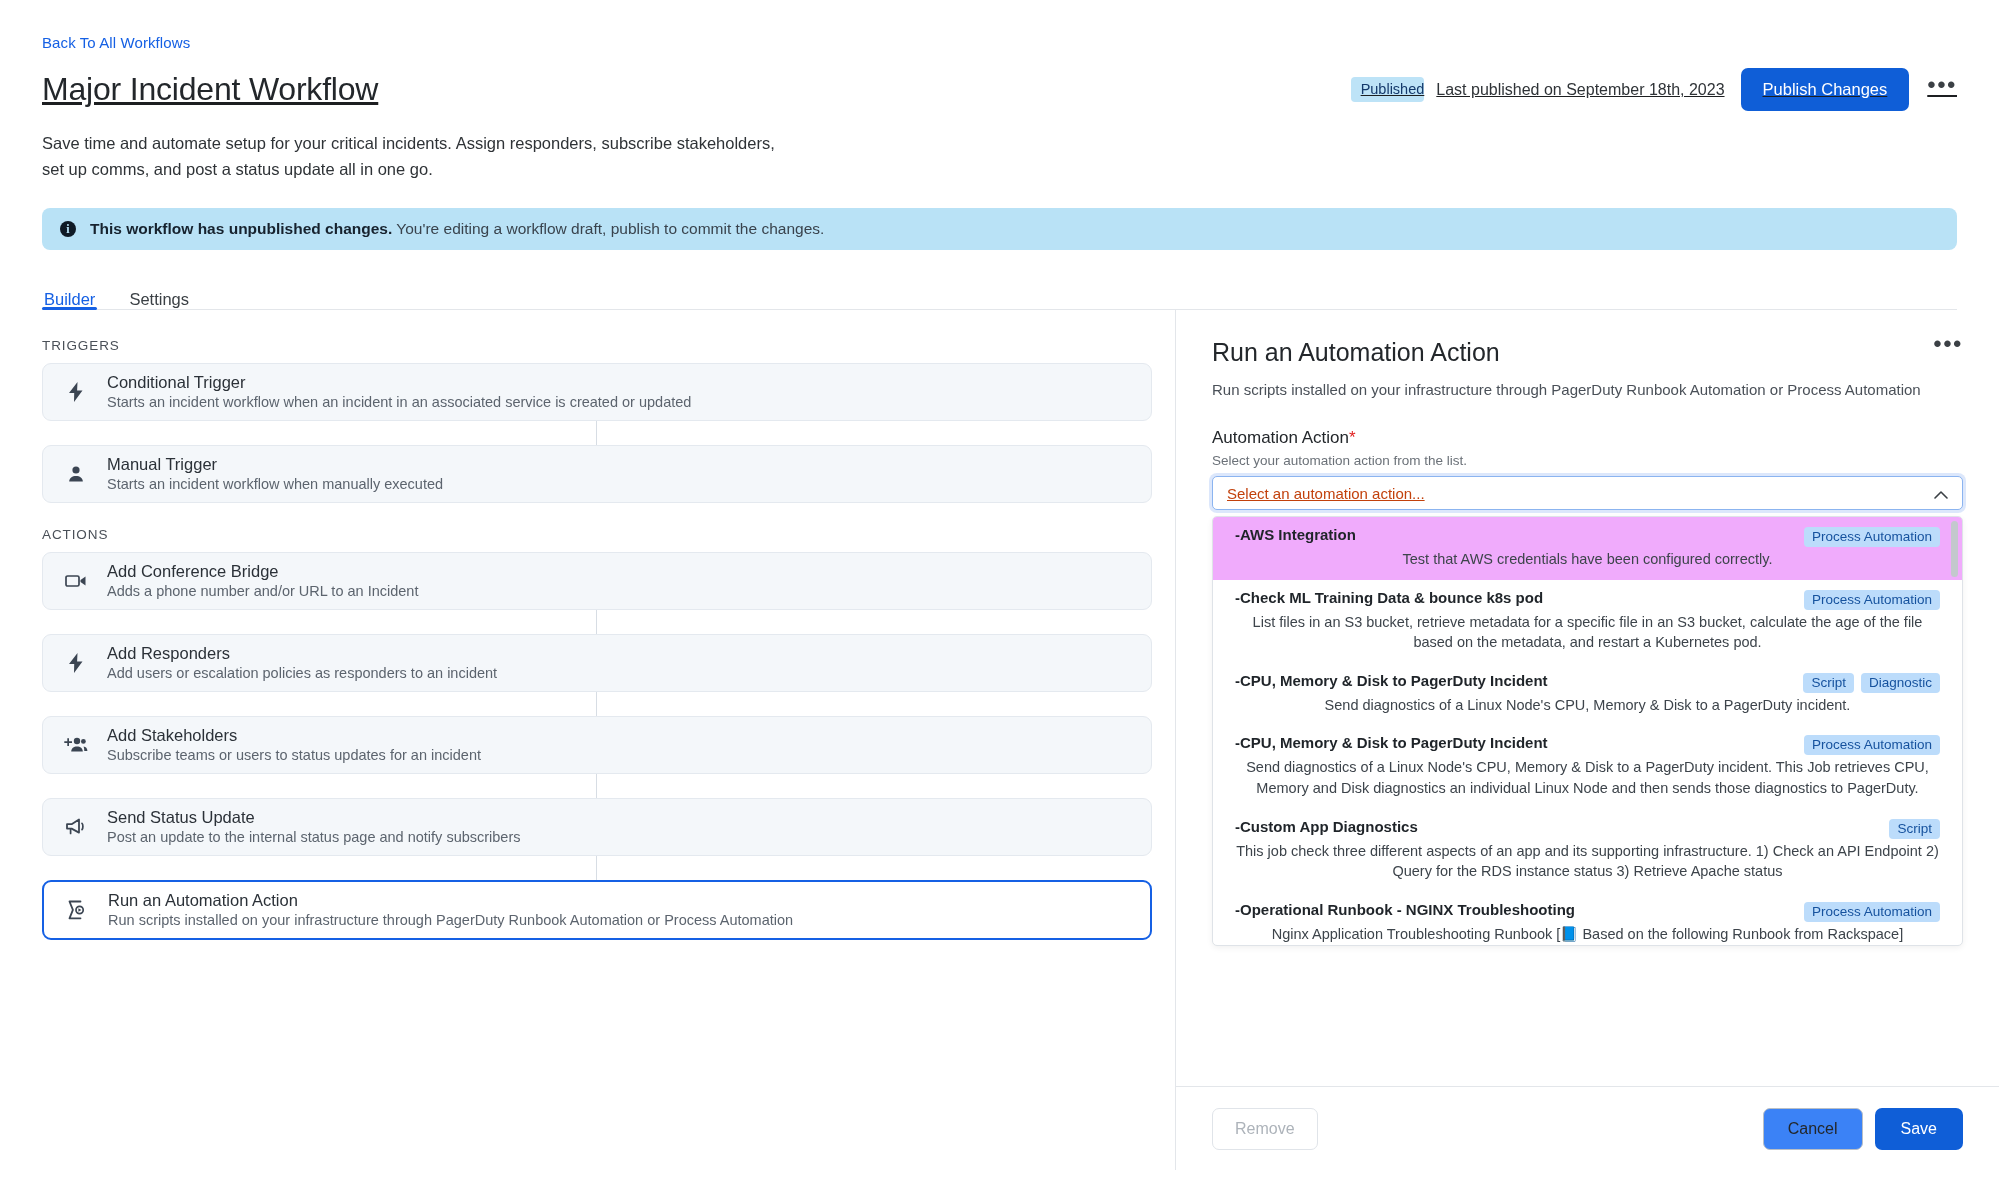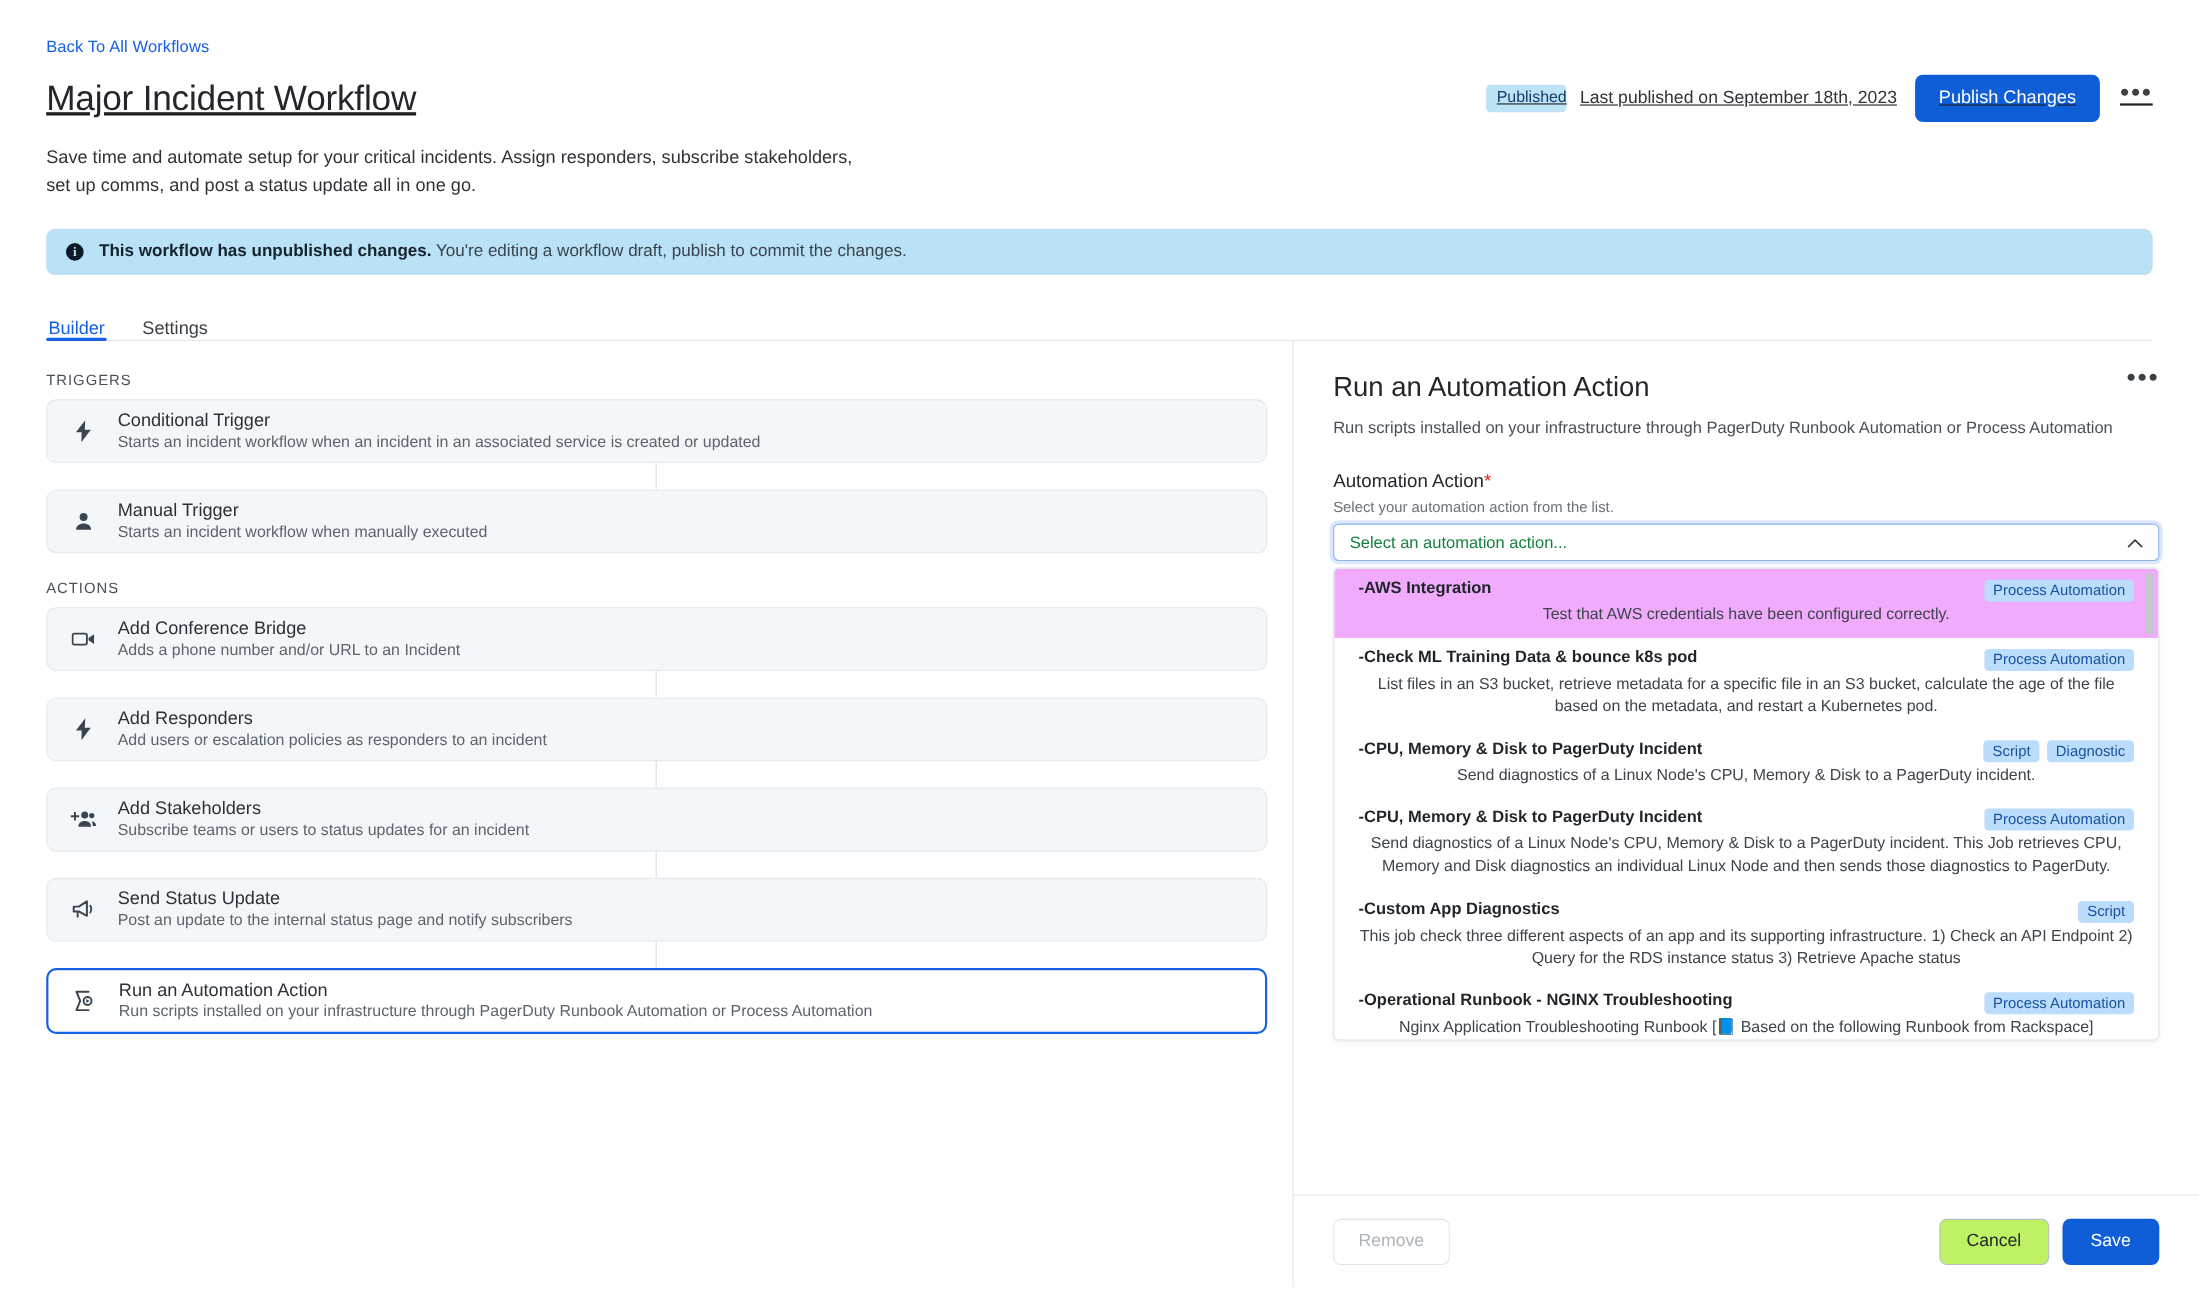--- a/index.html
+++ b/index.html
@@ -229,21 +229,21 @@
     border: 1px solid #8bb4f0;
     border-radius: 5px;
     box-shadow: 0 0 0 3px rgba(21,96,228,.15);
     background: #fff;
     display: flex;
     align-items: center;
     justify-content: space-between;
     padding: 0 14px;
     cursor: text;
   }
-  .select-placeholder { font-size: 15px; color: #15803d; }
+  .select-placeholder { font-size: 15px; color: #c2410c; text-decoration: underline; }
   .chev { color: #3b4045; font-size: 15px; line-height: 1; }
 
   
   .dropdown {
     margin-top: 6px;
     border: 1px solid #dfe3e8;
     border-radius: 5px;
     background: #fff;
     height: 430px;
     overflow: hidden;
@@ -309,21 +309,21 @@
     border: 1px solid #e0e4e9;
     color: #adb3ba;
     border-radius: 7px;
     font-size: 16px;
     padding: 11px 22px;
     font-family: inherit;
     cursor: default;
   }
   .footer-right { display: flex; gap: 12px; }
   .btn-secondary {
-    background: #bef264;
+    background: #3b82f6;
     border: 1px solid #b9bfc6;
     color: #23272b;
     border-radius: 7px;
     font-size: 16px;
     padding: 11px 24px;
     font-family: inherit;
     cursor: pointer;
   }
   .btn-save {
     background: #0f5ed7;

